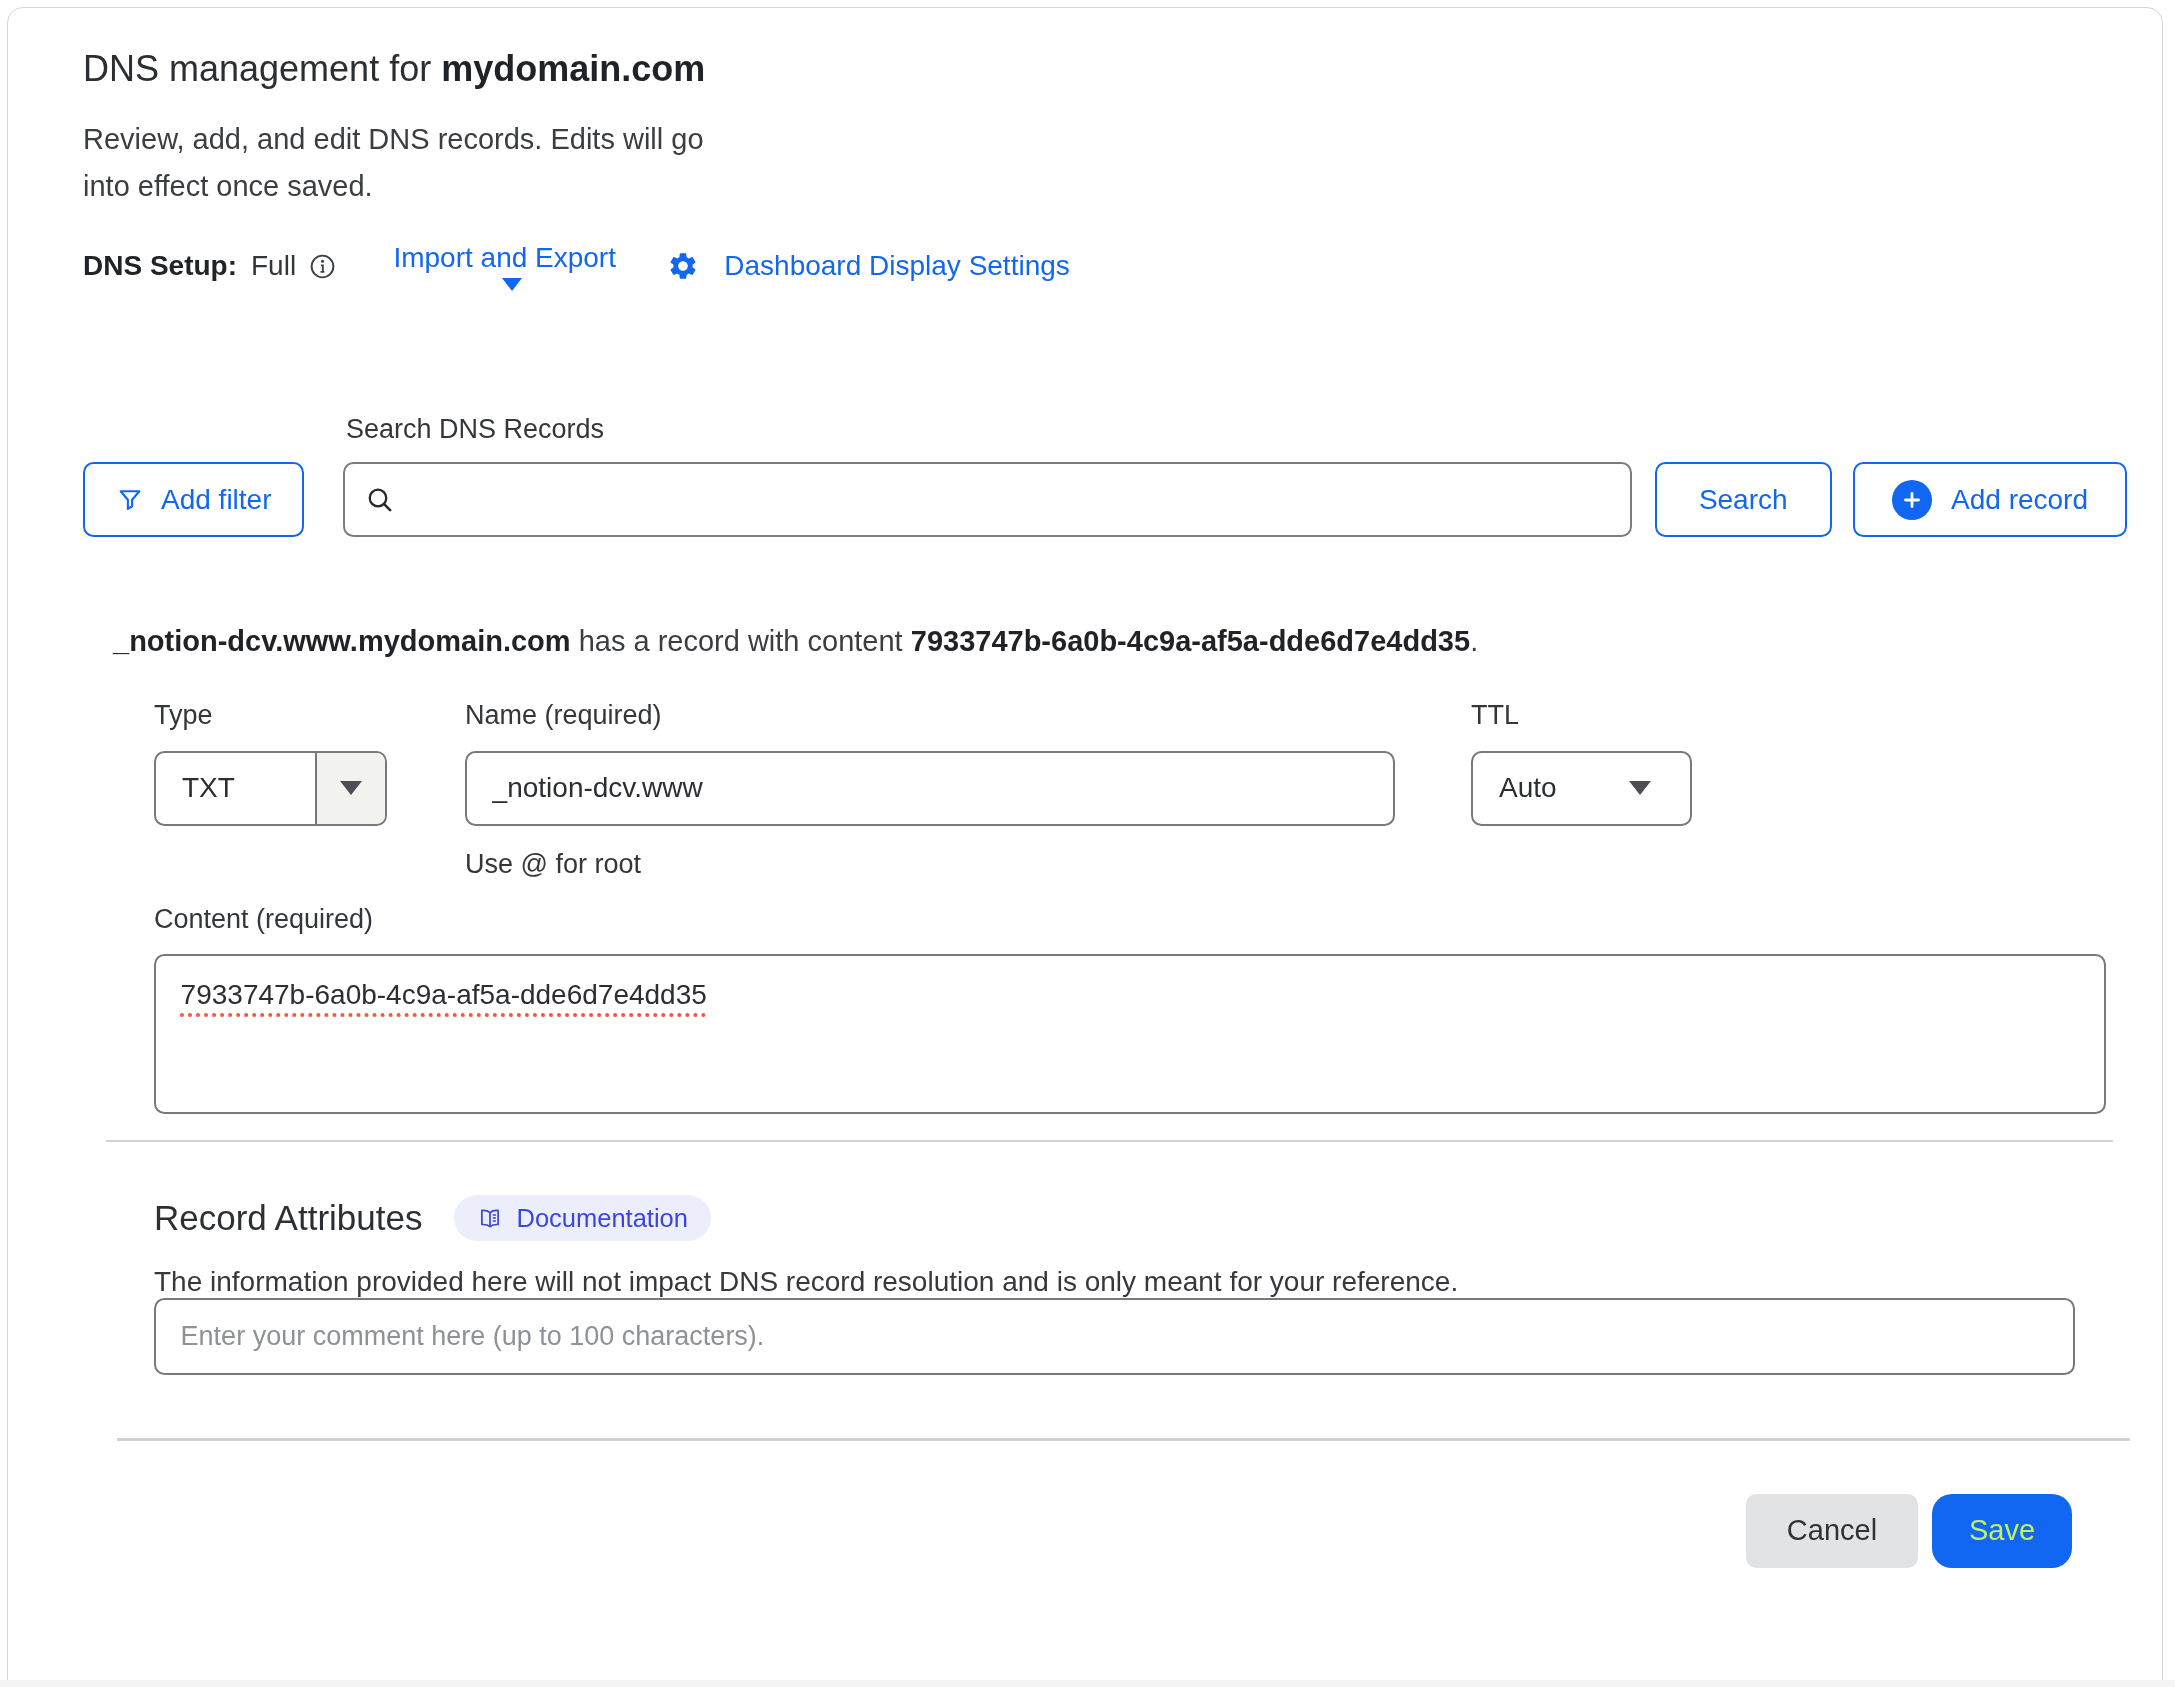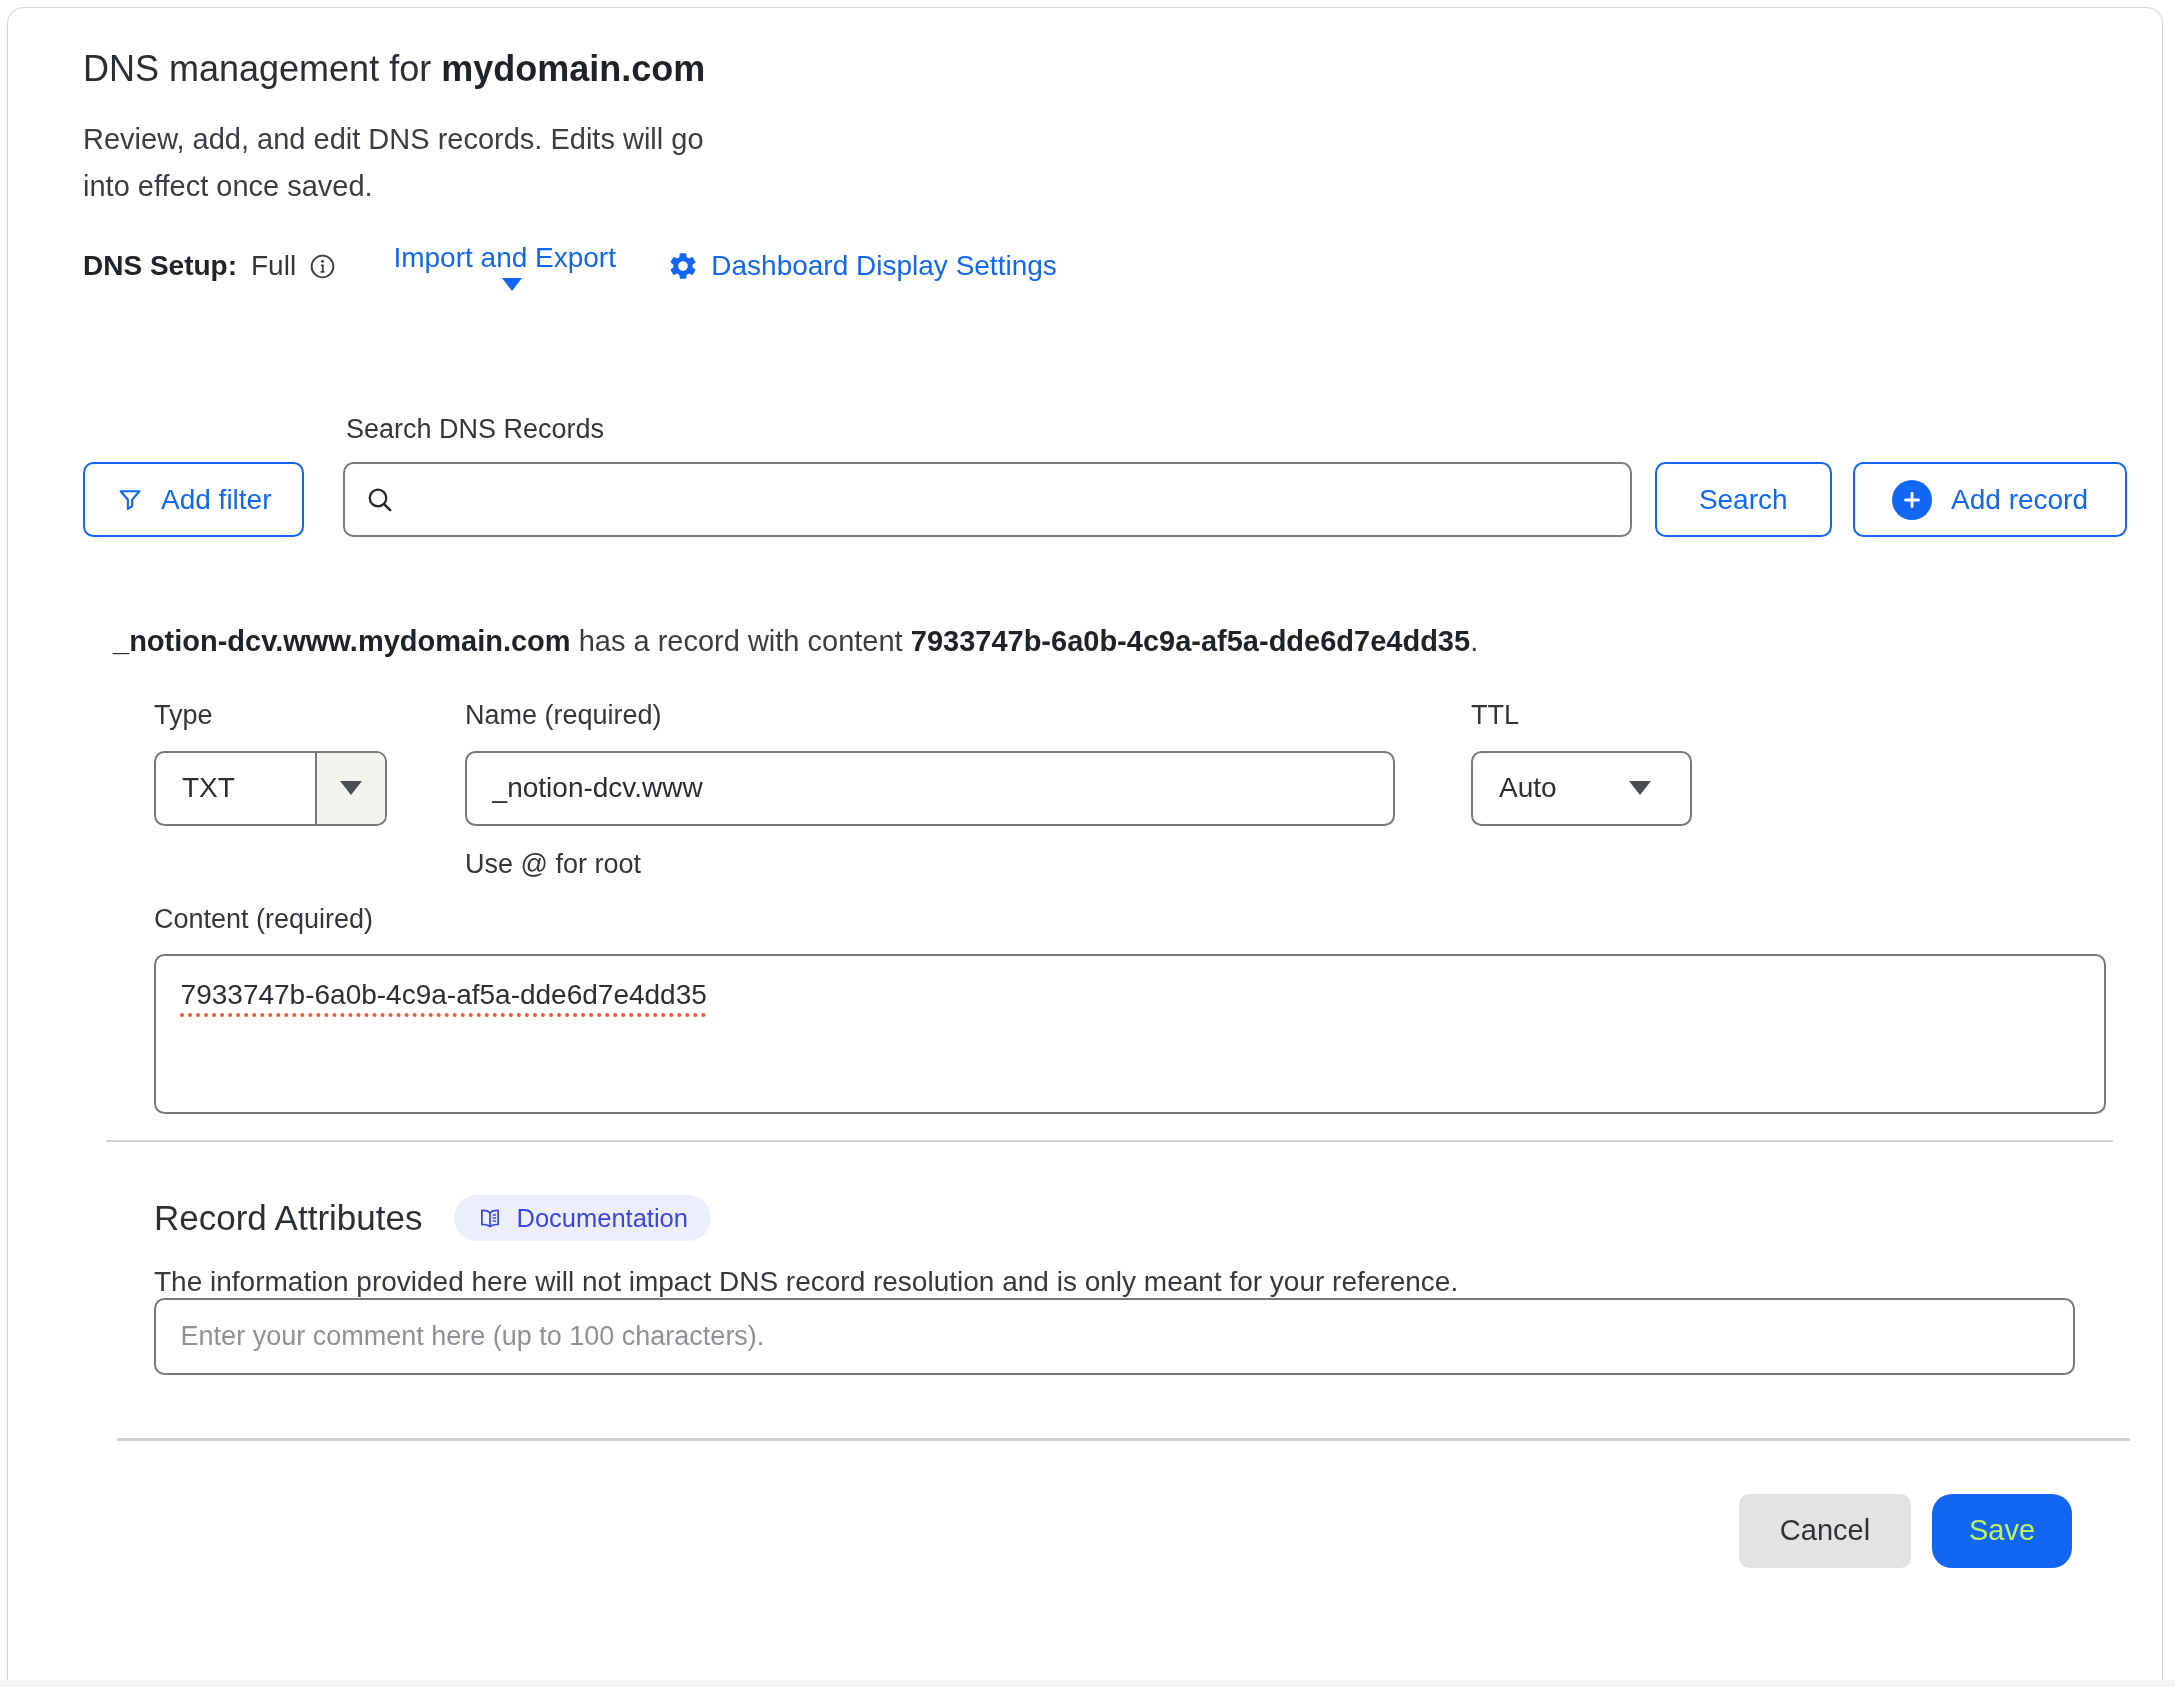--- a/index.html
+++ b/index.html
@@ -29,21 +29,21 @@
   .header { padding: 39px 0 0 75px; }
   h1.page-title { font-size: 36px; font-weight: 400; color: #2B2E33; line-height: 1.2; }
   h1.page-title b { font-weight: 700; color: #1F2226; }
   .subtitle { margin-top: 26px; font-size: 29px; line-height: 1.62; color: #3A3D42; }
   .setup-row { display: flex; align-items: center; margin-top: 32px; font-size: 28px; }
   .setup-label { font-weight: 700; color: #202428; }
   .setup-value { margin-left: 14px; color: #33363A; }
   .info-icon { margin-left: 12.3px; display: inline-flex; }
   .link { color: #1267F2; display: inline-flex; align-items: center; cursor: pointer; }
   .link-import { margin-left: 56px; flex-direction: column; }
-  .link-settings { margin-left: 51px; }
+  .link-settings { margin-left: 51px; gap: 13px; }
   .caret-down {
     width: 0; height: 0; margin-left: 14px; margin-top: 3.5px;
     border-left: 10.5px solid transparent; border-right: 10.5px solid transparent;
     border-top: 13px solid #1267F2;
   }
   .gear-icon { display: inline-flex; margin-right: 12.3px; }
   
   .search-row { display: flex; align-items: flex-end; margin-top: 123px; padding: 0 35px 0 75px; }
   .btn-outline {
     height: 75px; border: 2.6px solid #1267F2; border-radius: 10.5px;
@@ -124,21 +124,21 @@
   }
   .attr-desc { margin-top: 24.6px; font-size: 28px; color: #35383C; }
   .comment-label { margin: 47px 0 0 0; }
   .comment-field input {
     margin-top: 0; width: 1921px; height: 77px;
     border: 2.2px solid #77797C; border-radius: 10.5px;
     font-size: 27px; font-family: inherit; color: #2B2E33; padding: 0 24.6px; outline: none;
   }
   .comment-field input::placeholder { color: #8E9196; opacity: 1; }
   
-  .footer { display: flex; justify-content: flex-end; align-items: center; margin-top: 53px; padding-right: 90px; gap: 21px; }
+  .footer { display: flex; justify-content: flex-end; align-items: center; margin-top: 53px; padding-right: 90px; gap: 14px; }
   .cancel-btn {
     width: 172px; height: 74px; background: #E2E3E4; border: none; border-radius: 10.5px;
     font-size: 29px; color: #303336; font-family: inherit; cursor: pointer;
   }
   .save-btn {
     width: 140px; height: 74px; background: #1267F2; border: none; border-radius: 20px;
     font-size: 29px; color: #bef264; font-family: inherit; cursor: pointer;
   }
 </style>
 </head>

